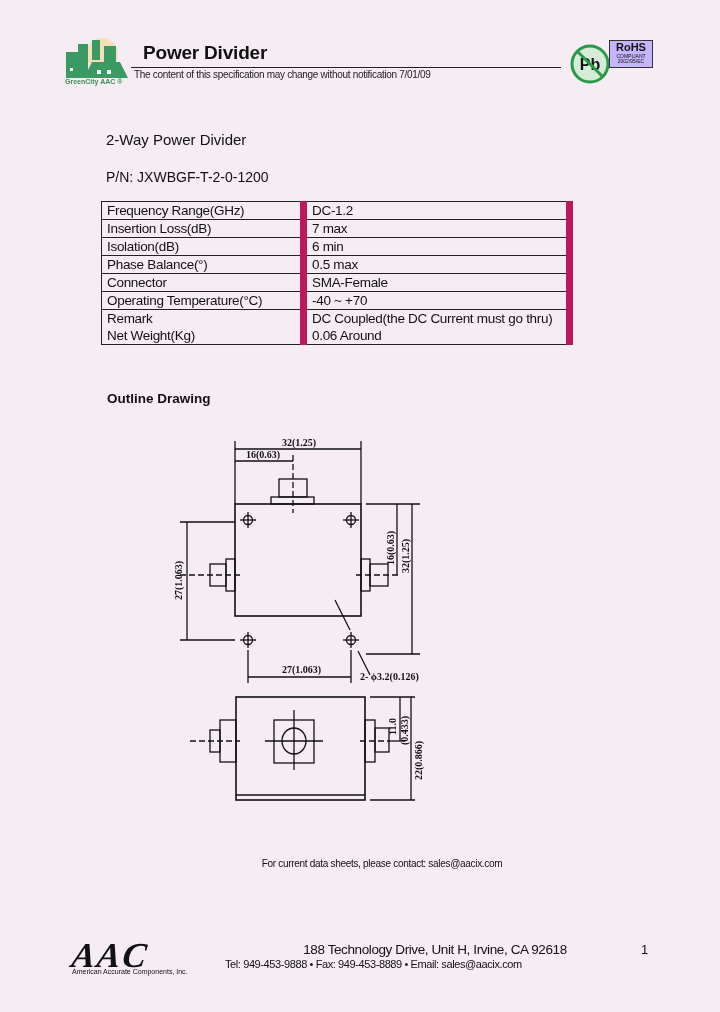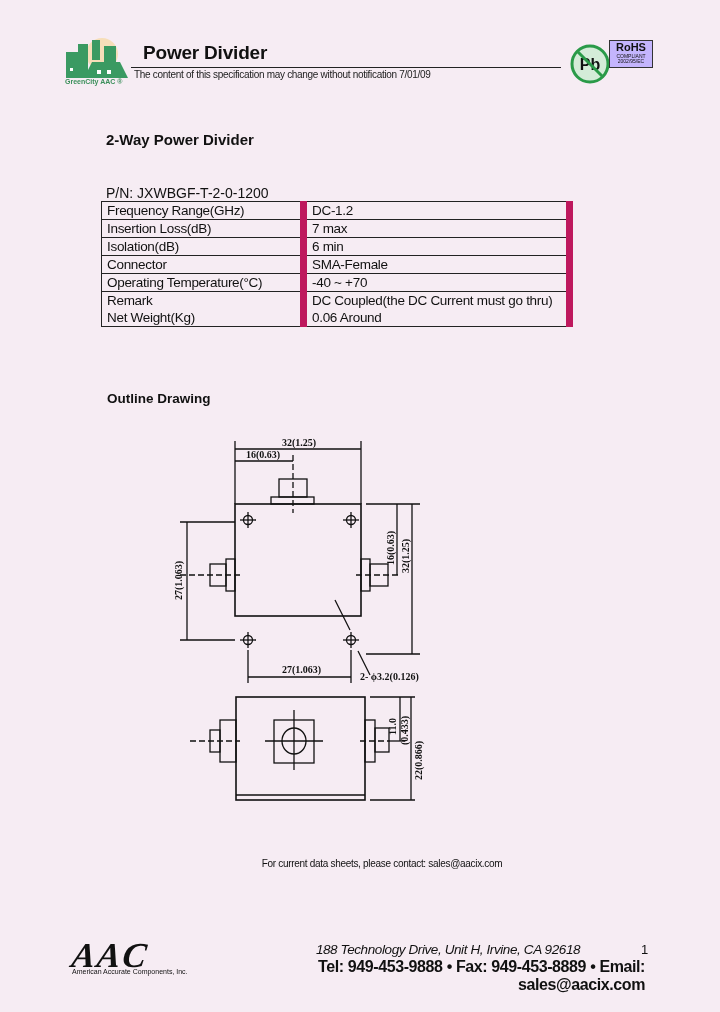--- a/index.html
+++ b/index.html
@@ -18,44 +18,44 @@
     #header-title { left: 131px; top: 42px; font-size: 19px; font-weight: bold; letter-spacing: -0.2px; margin-left: 12px; }
     #header-rule { left: 131px; top: 67px; width: 430px; height: 0; border-top: 1.5px solid #222; }
     #header-note { left: 134px; top: 69px; font-size: 10px; letter-spacing: -0.3px; color: #222; }
     #greencity-label { left: 65px; top: 78px; font-size: 7px; color: #3a8f5a; font-weight: bold; white-space: nowrap; }
     #pb-badge { left: 570px; top: 44px; width: 40px; height: 40px; }
     #rohs-box { left: 609px; top: 40px; width: 42px; height: 26px; border: 1px solid #333; background: #c4b5fd; text-align: center; line-height: 1; }
     #rohs-title { font-size: 11px; font-weight: bold; display: block; margin-top: 1px; }
     #rohs-sub1 { font-size: 5px; display: block; margin-top: 1px; }
     #rohs-sub2 { font-size: 5px; display: block; }
 
-    #doc-title { left: 106px; top: 131px; font-size: 15px; font-weight: bold; }
-    #part-number { left: 106px; top: 169px; font-size: 14px; margin-top: 16px; }
+    #doc-title { left: 106px; top: 131px; font-size: 15px; font-weight: normal; }
+    #part-number { left: 106px; top: 169px; font-size: 14px; }
 
     
     #spec-table {
       left: 101px; top: 201px; width: 472px;
       border-collapse: collapse;
       font-size: 13.5px; letter-spacing: -0.3px;
     }
     #spec-table td { padding: 0 5px; height: 17px; line-height: 17px; border-left: 1px solid #222; border-right: 7px solid #be185d; }
     #spec-table td.k { width: 188px; }
     #spec-table tr.b td { border-bottom: 1px solid #222; }
     #spec-table tr.first td { border-top: 1px solid #222; }
 
     #outline-label { left: 107px; top: 391px; font-size: 13.5px; font-weight: bold; }
 
     #drawing { left: 170px; top: 425px; width: 280px; height: 390px; }
     .dim { font-family: "Liberation Serif", serif; font-size: 10px; font-weight: bold; }
 
     #contact-note { left: 0; width: 720px; top: 858px; text-align: center; font-size: 10px; letter-spacing: -0.3px; padding-left: 22px; }
     #aac-logo { left: 72px; top: 936px; font-family: "Liberation Serif", serif; font-style: italic; font-weight: bold; font-size: 35px; letter-spacing: 2px; transform: skewX(-8deg); }
     #aac-sub { left: 72px; top: 968px; font-family: Liberation Sans, sans-serif; font-size: 7px; white-space: nowrap; }
-    #address { left: 238px; width: 420px; top: 942px; text-align: center; font-size: 13.5px; letter-spacing: -0.4px; font-style: italic; }
-    #phone-line { left: 225px; width: 420px; top: 958px; text-align: right; font-size: 16px; letter-spacing: -0.4px; font-weight: bold; }
+    #address { left: 225px; width: 420px; top: 942px; text-align: center; font-size: 13.5px; letter-spacing: -0.4px; }
+    #phone-line { left: 225px; width: 420px; top: 958px; text-align: left; font-size: 11px; letter-spacing: -0.4px; }
     #page-num { left: 641px; top: 942px; font-size: 13px; }
   </style>
 </head>
 <body>
 
 <svg id="logo" class="abs" viewBox="0 0 72 50">
   <circle cx="40" cy="18" r="16" fill="#f7d9a0" opacity="0.7"></circle>
   <rect x="4" y="16" width="12" height="26" fill="#3a9a62"></rect>
   <rect x="16" y="8" width="10" height="34" fill="#3a9a62"></rect>
   <rect x="30" y="4" width="8" height="20" fill="#3a9a62"></rect>
@@ -90,20 +90,24 @@
     <td class="k">Frequency Range(GHz)</td>
     <td>DC-1.2</td>
   </tr>
   <tr class="b">
     <td class="k">Insertion Loss(dB)</td>
     <td>7 max</td>
   </tr>
   <tr class="b">
     <td class="k">Isolation(dB)</td>
     <td>6 min</td>
+  </tr>
+  <tr class="b">
+    <td class="k">Phase Balance(°)</td>
+    <td>0.5 max</td>
   </tr>
   <tr class="b">
     <td class="k">Connector</td>
     <td>SMA-Female</td>
   </tr>
   <tr class="b">
     <td class="k">Operating Temperature(°C)</td>
     <td>-40 ~ +70</td>
   </tr>
   <tr>

